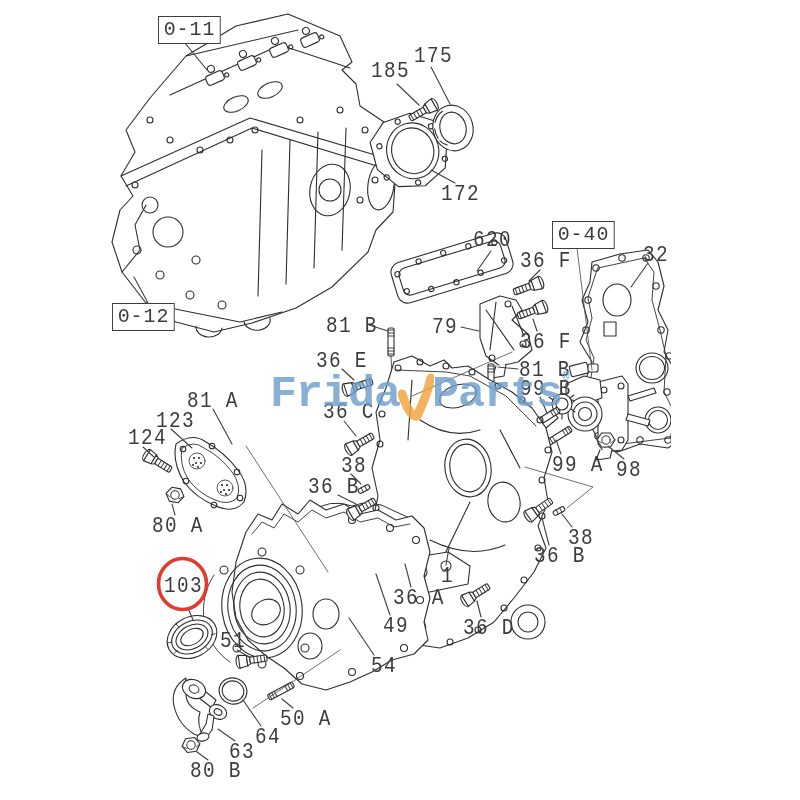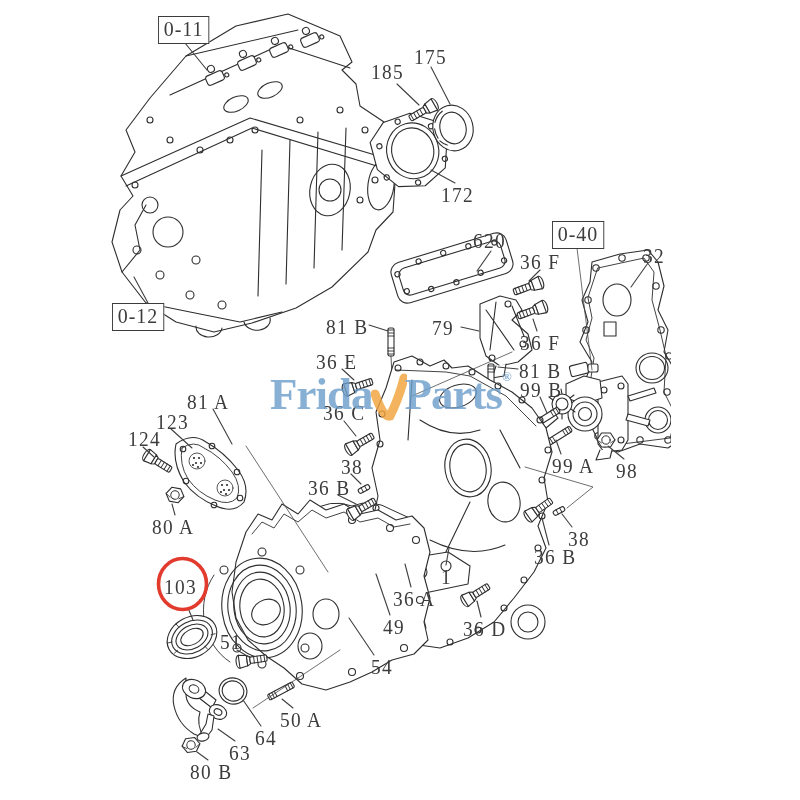--- a/index.html
+++ b/index.html
@@ -1,17 +1,17 @@
 <!DOCTYPE html>
 <html><head>
 <meta charset="utf-8">
 <style>
   html,body{margin:0;padding:0;background:#fff;}
   #stage{position:relative;width:671px;height:800px;background:#ffffff;overflow:hidden;
-         font-family:Liberation Serif, serif;}
+         font-family:Liberation Mono, monospace;}
   #art{position:absolute;left:0;top:0;}
   #label-layer{position:absolute;left:0;top:0;width:800px;height:800px;pointer-events:none;}
   .lbl{position:absolute;font-size:22px;line-height:1;color:#3c3c3c;letter-spacing:1.5px;
        white-space:pre;transform:scaleX(.88);transform-origin:left top;}
   .lbl.boxed{border:1.6px solid #3c3c3c;background:#fff;padding:2px 5px 3px 5px;font-size:21px;
        letter-spacing:1px;transform:scaleX(.95);}
   .watermark{position:absolute;left:270px;top:372px;width:280px;height:60px;opacity:.82;
        font-weight:bold;font-size:45px;line-height:1;color:#6d9fcb;letter-spacing:-1px;
        white-space:nowrap;}
   .watermark .seg{display:inline-block;vertical-align:top;}

